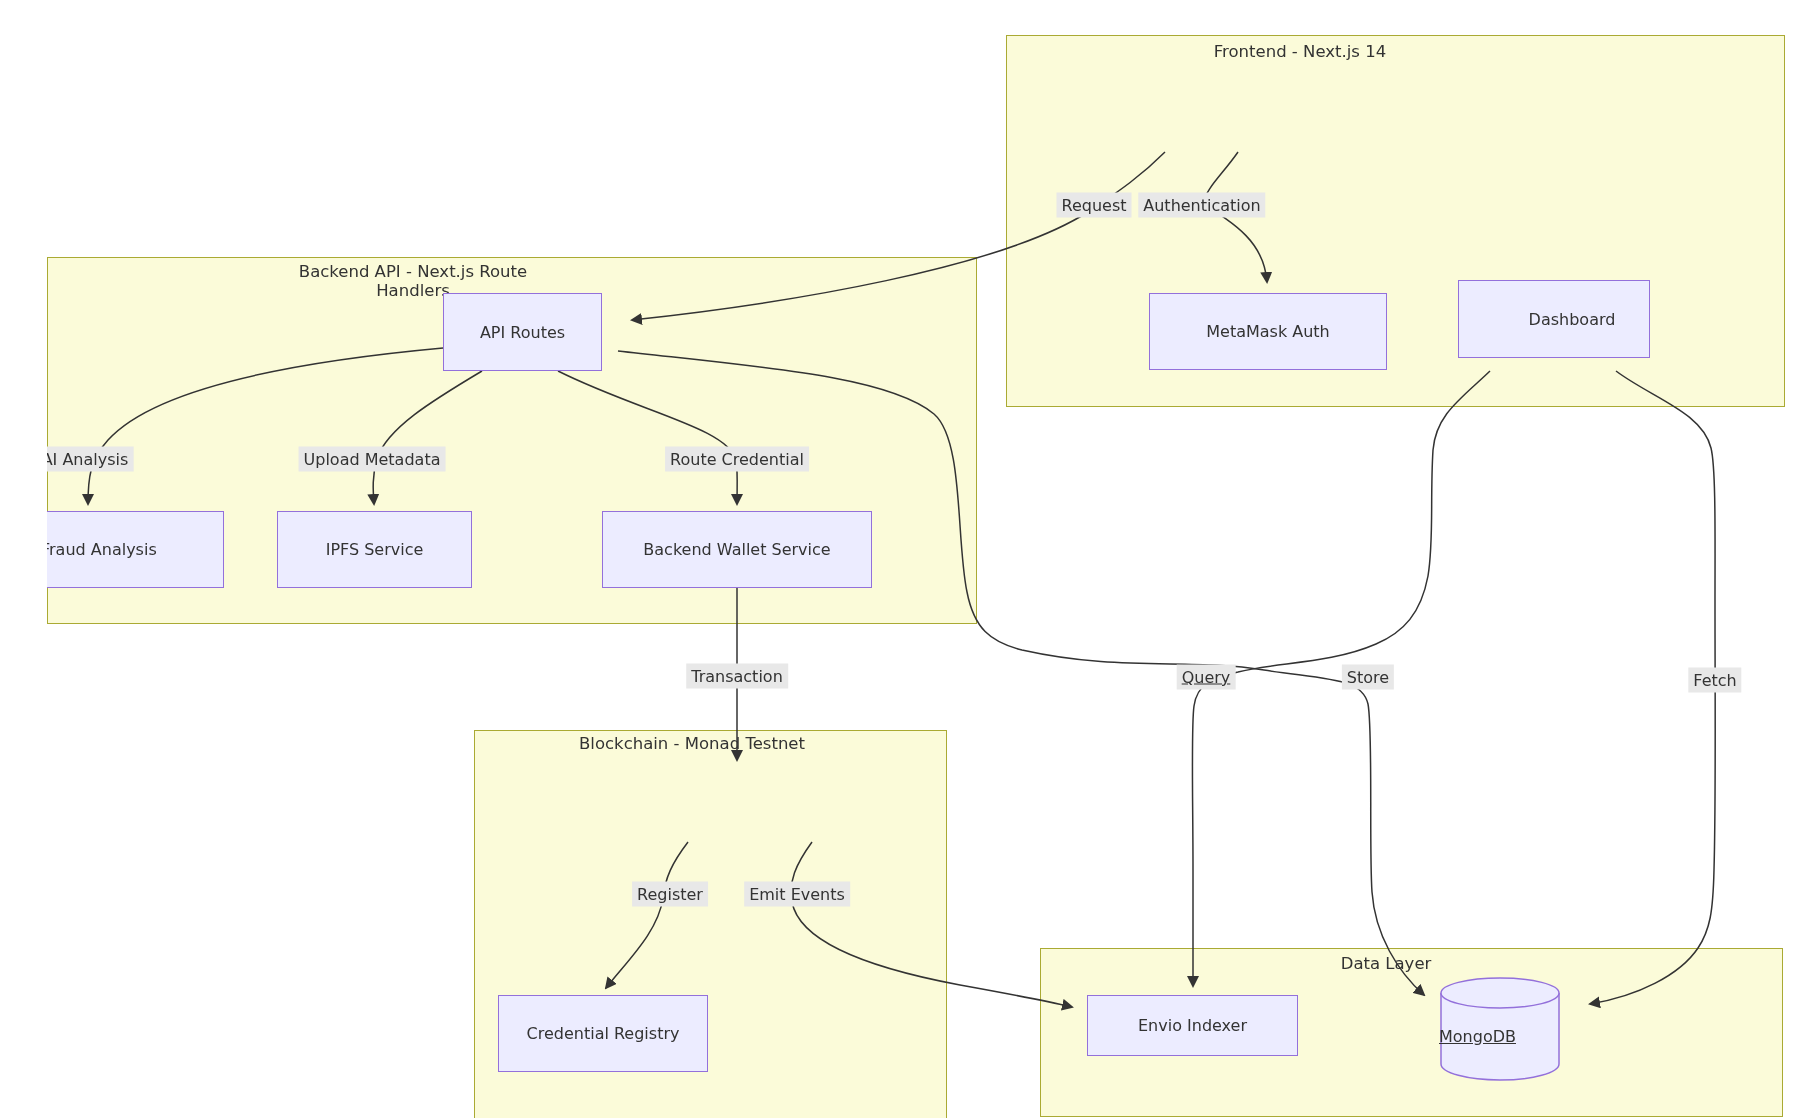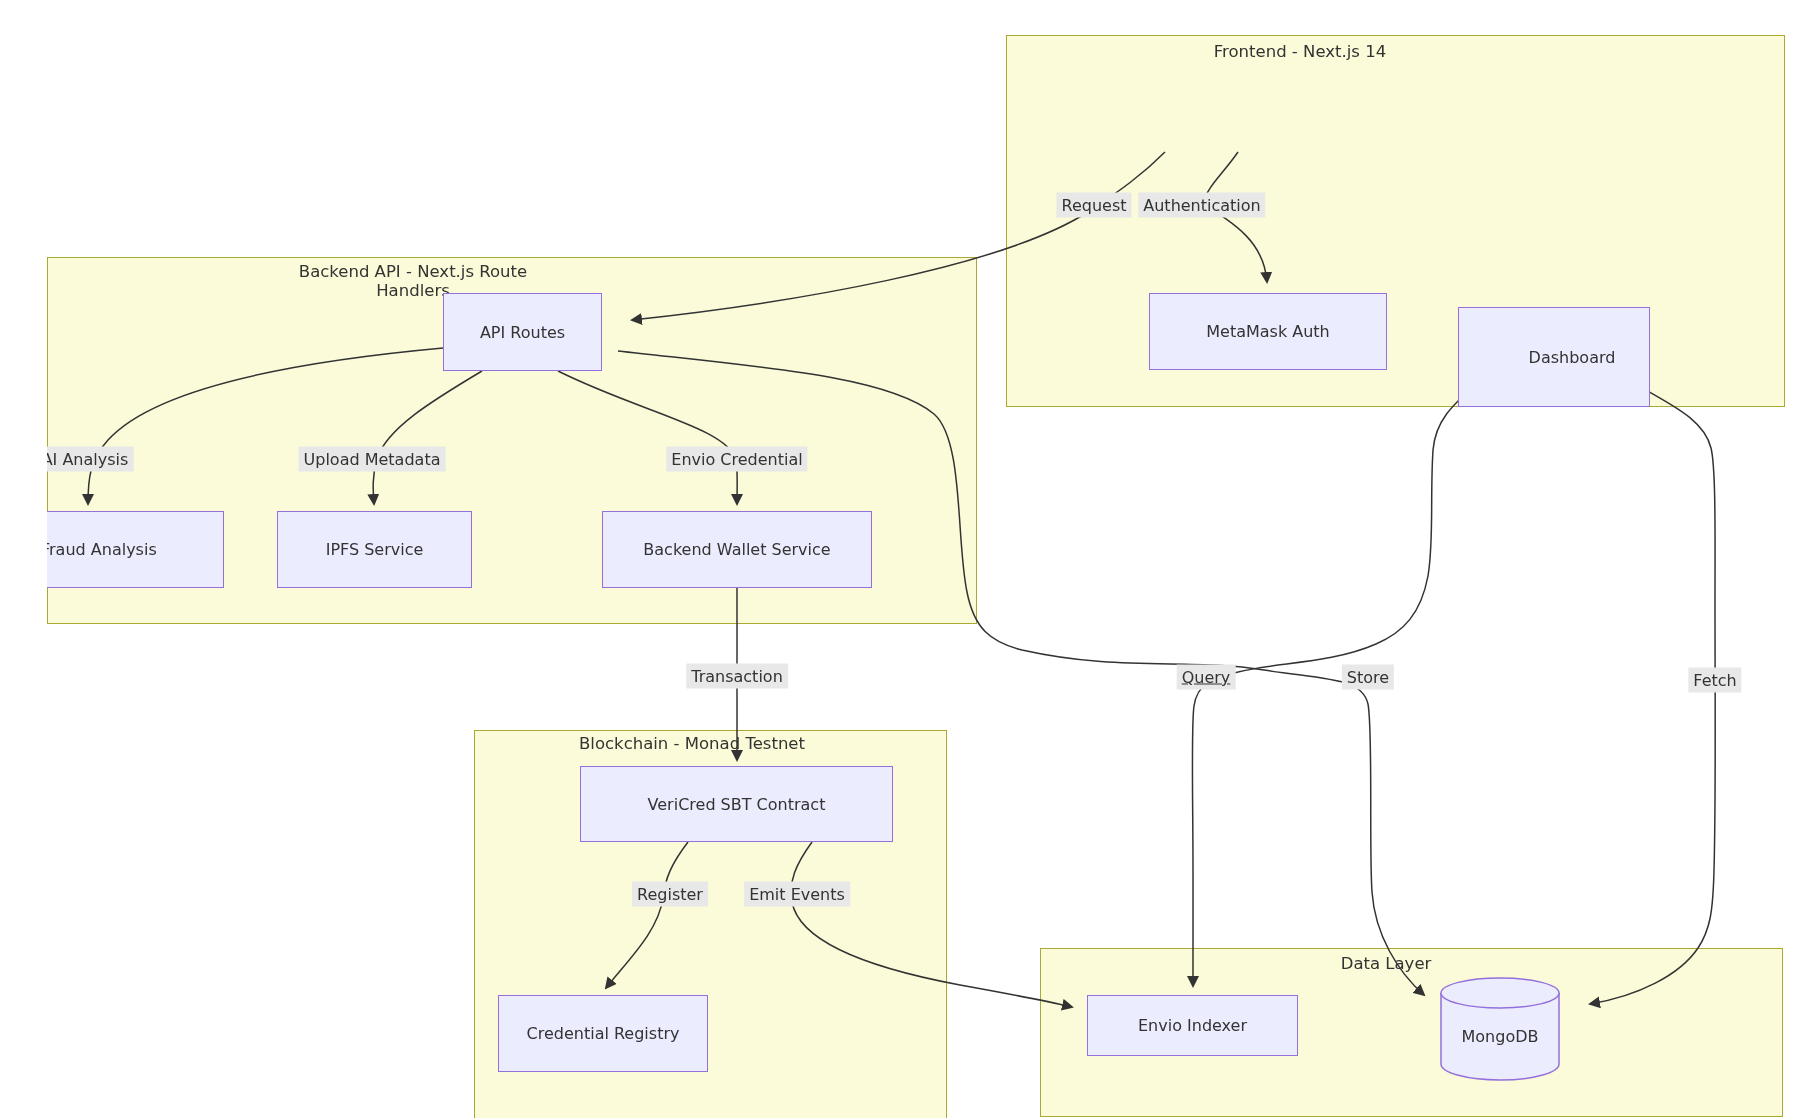--- a/index.html
+++ b/index.html
@@ -66,21 +66,21 @@
     z-index: 5;
     white-space: nowrap;
   }
   .node.clipped { justify-content: flex-start; padding-left: 83px; }
 
   #node-mongodb { position: absolute; z-index: 5; }
   #node-mongodb svg { display: block; }
   #node-mongodb .cyl-shape { fill: var(--node_fill); stroke: var(--node_border); stroke-width: 1.5px; }
   #node-mongodb .db-label {
     position: absolute; left: 0; top: 52px; width: 100%;
-    text-align: center; font-size: 16px; white-space: nowrap;
+    text-align: left; font-size: 16px; white-space: nowrap; text-decoration: underline;
   }
 </style>
 </head>
 <body>
 
 <div id="stage">
   <div id="diagram">
 
     <div class="cluster" style="left:959px; top:15px; width:779px; height:372px;"></div>
     <div class="cluster" style="left:0px; top:237px; width:930px; height:367px;"></div>
@@ -108,35 +108,34 @@
       <path class="edge" marker-end="url(#arrowhead)" d="M 812 822 C 796 844, 788 862, 792 882 C 800 925, 880 950, 960 965 C 1010 974, 1042 980, 1072 987"></path>
       <path class="edge" marker-end="url(#arrowhead)" d="M 618 331 C 760 347, 888 356, 934 394 C 964 420, 956 520, 967 572 C 974 608, 990 622, 1022 630 C 1120 652, 1190 638, 1264 650 C 1330 660, 1362 658, 1368 684 C 1373 710, 1369 830, 1372 872 C 1375 915, 1398 952, 1424 975"></path>
       <path class="edge" marker-end="url(#arrowhead)" d="M 1490 351 C 1462 378, 1436 394, 1433 430 C 1430 478, 1434 520, 1428 556 C 1421 593, 1404 612, 1376 624 C 1330 644, 1276 642, 1238 652 C 1212 658, 1197 664, 1194 686 C 1191 706, 1193 780, 1193 850 C 1193 900, 1193 938, 1193 966"></path>
       <path class="edge" marker-end="url(#arrowhead)" d="M 1616 351 C 1652 378, 1702 392, 1711 428 C 1716 448, 1715 520, 1715 580 C 1715 680, 1716 780, 1714 850 C 1713 892, 1710 910, 1698 928 C 1680 955, 1638 976, 1590 984"></path>
     </svg>
 
     <div class="edge-label" style="left:1047px; top:185px;">Request</div>
     <div class="edge-label" style="left:1155px; top:185px;">Authentication</div>
     <div class="edge-label" style="left:38px; top:439px;">AI Analysis</div>
     <div class="edge-label" style="left:325px; top:439px;">Upload Metadata</div>
-    <div class="edge-label" style="left:690px; top:439px;">Envio Credential</div>
+    <div class="edge-label" style="left:690px; top:439px;">Route Credential</div>
     <div class="edge-label" style="left:690px; top:656px;">Transaction</div>
     <div class="edge-label" style="left:623px; top:874px;">Register</div>
     <div class="edge-label" style="left:750px; top:874px;text-align:right;">Emit Events</div>
     <div class="edge-label" style="left:1159px; top:657px;text-decoration:underline;">Query</div>
     <div class="edge-label" style="left:1321px; top:657px;">Store</div>
     <div class="edge-label" style="left:1668px; top:660px;">Fetch</div>
 
     <div class="node" style="left:1102px; top:273px; width:238px; height:77px;">MetaMask Auth</div>
-    <div class="node" style="left:1411px; top:287px; width:192px; height:100px;padding-left:36px;">Dashboard</div>
+    <div class="node" style="left:1411px; top:260px; width:192px; height:78px;padding-left:36px;">Dashboard</div>
     <div class="node" style="left:396px; top:273px; width:159px; height:78px;">API Routes</div>
     <div class="node clipped" style="left:-90px; top:491px; width:267px; height:77px;">Fraud Analysis</div>
     <div class="node" style="left:230px; top:491px; width:195px; height:77px;">IPFS Service</div>
     <div class="node" style="left:555px; top:491px; width:270px; height:77px;">Backend Wallet Service</div>
-    <div class="node" style="left:533px; top:746px; width:313px; height:76px;">VeriCred SBT Contract</div>
     <div class="node" style="left:451px; top:975px; width:210px; height:77px;">Credential Registry</div>
     <div class="node" style="left:1040px; top:975px; width:211px; height:61px;">Envio Indexer</div>
 
     <div id="node-mongodb" style="left:1392px; top:955px; width:122px; height:108px;">
       <svg width="122" height="108" viewBox="0 0 122 108">
         <path class="cyl-shape" d="M 2 18 L 2 89 A 59 16 0 0 0 120 89 L 120 18"></path>
         <ellipse class="cyl-shape" cx="61" cy="18" rx="59" ry="15"></ellipse>
       </svg>
       <div class="db-label">MongoDB</div>
     </div>

